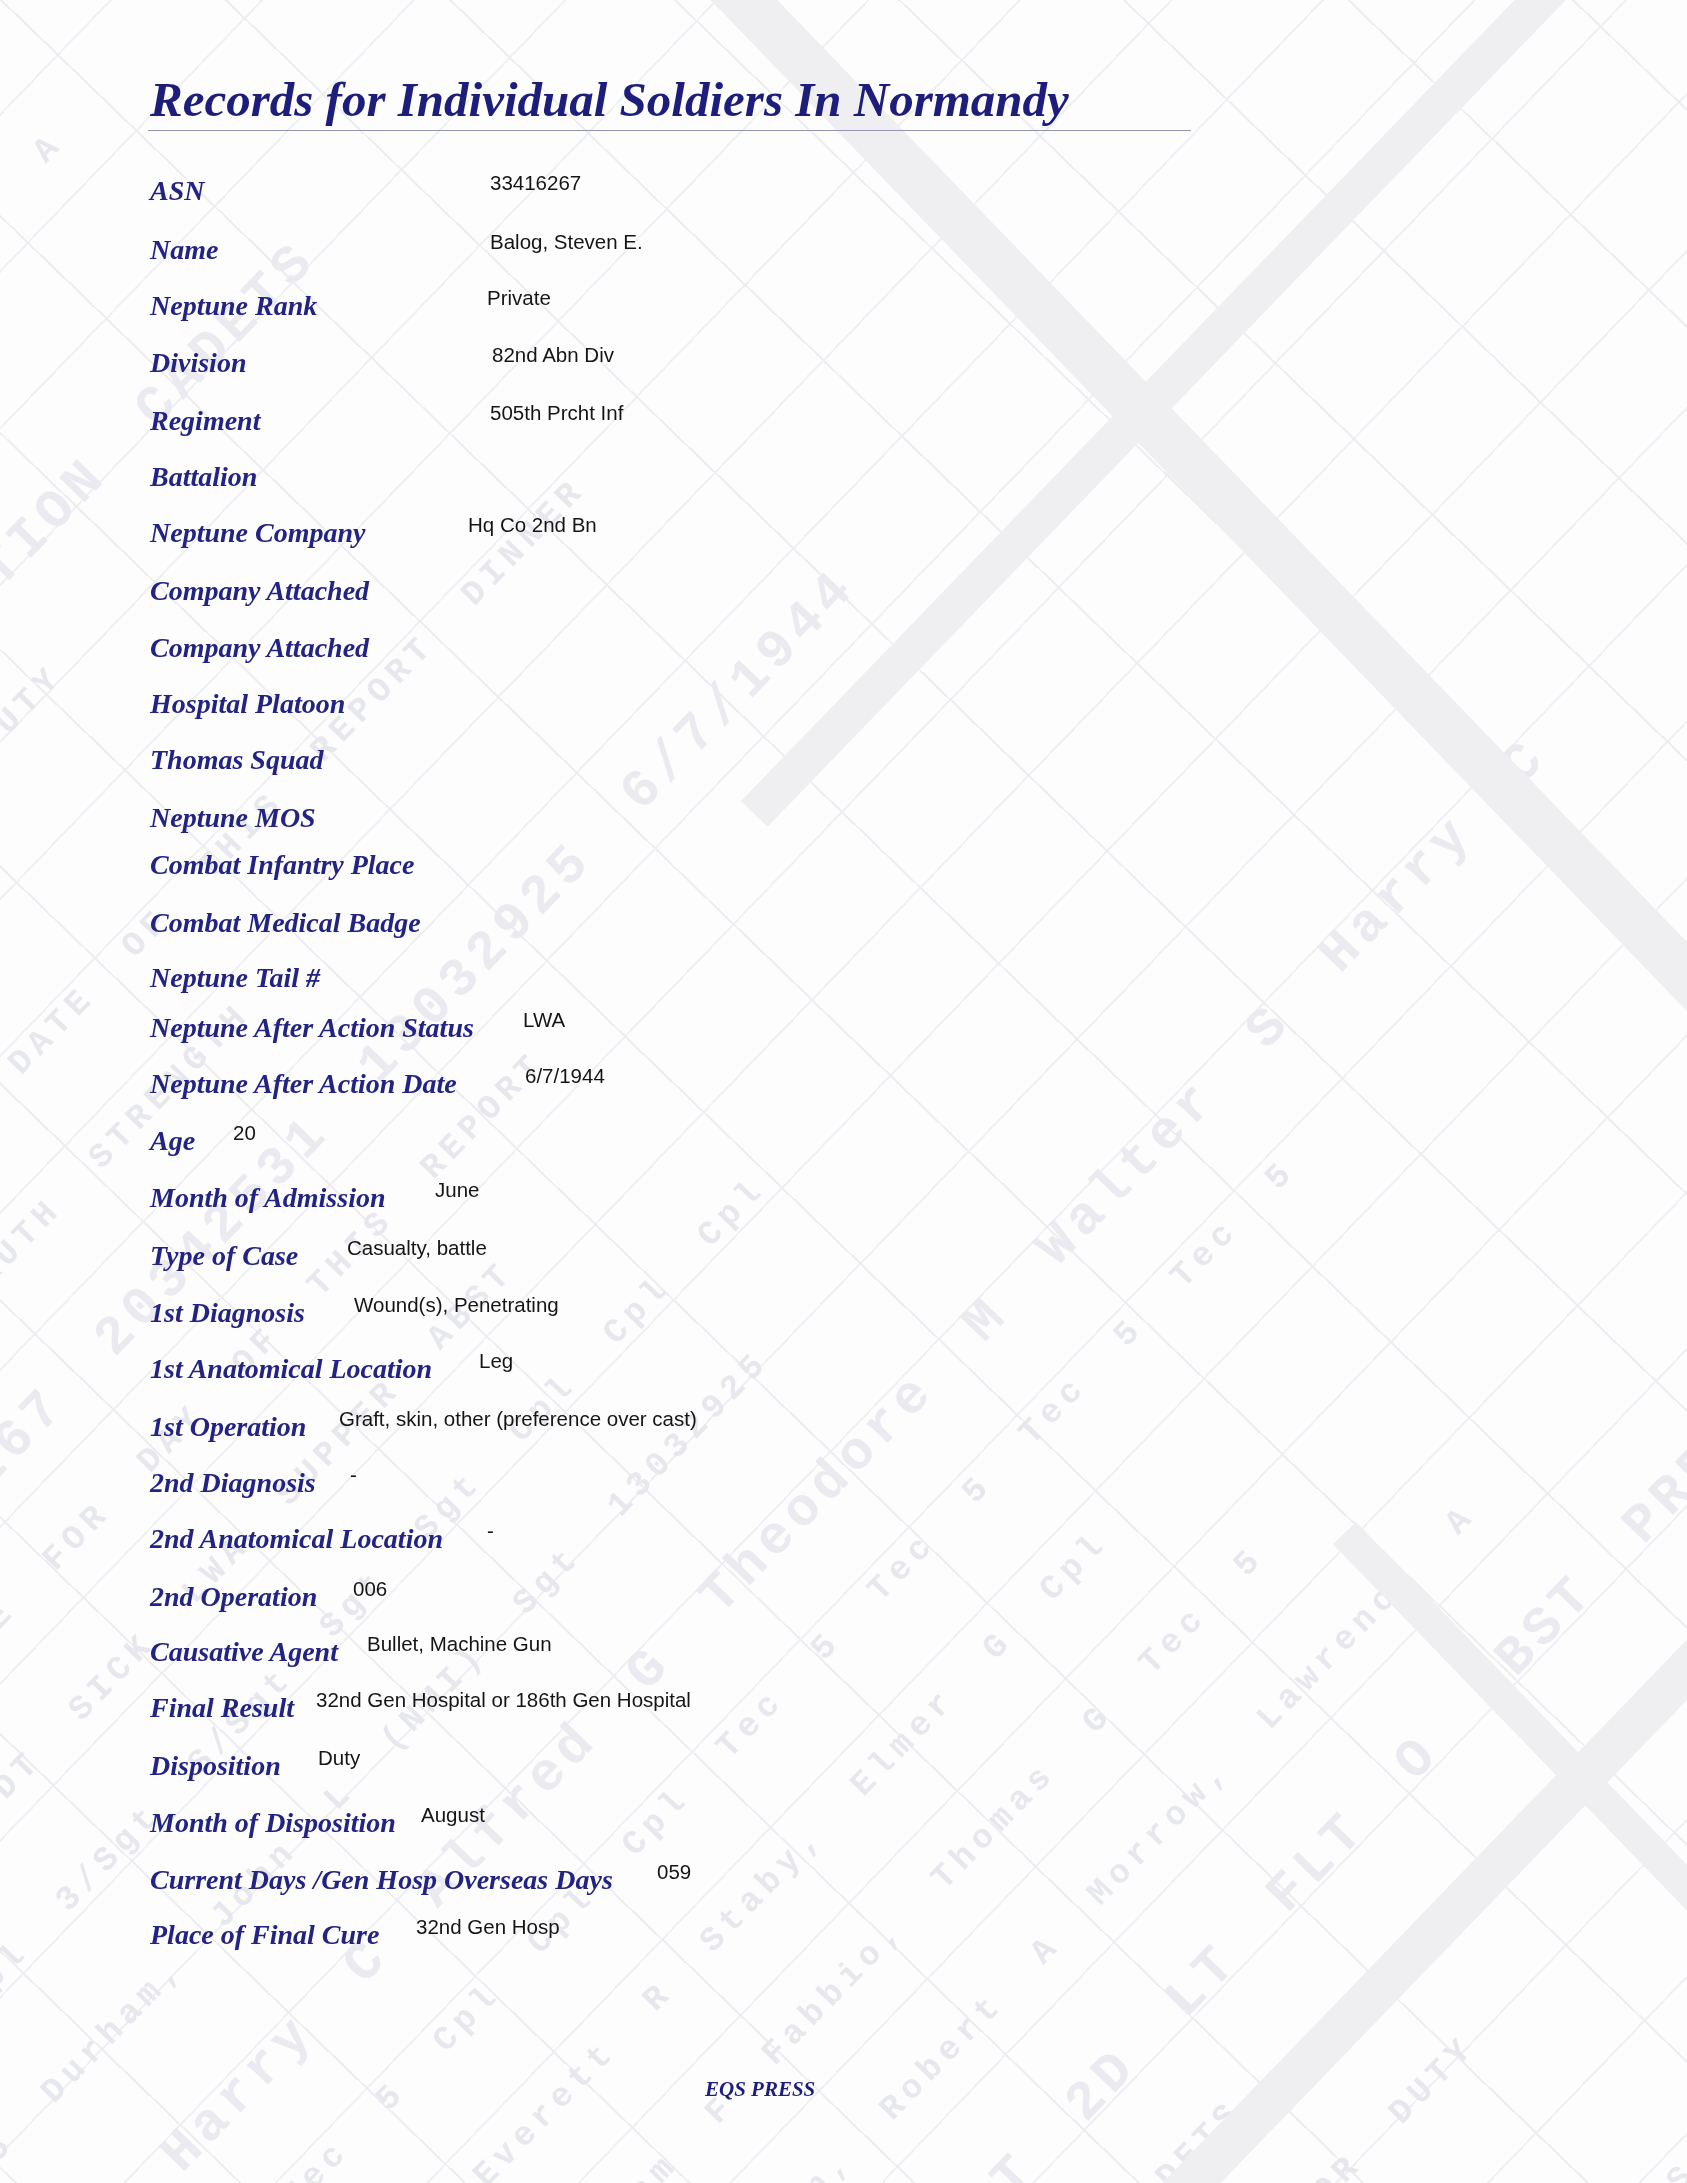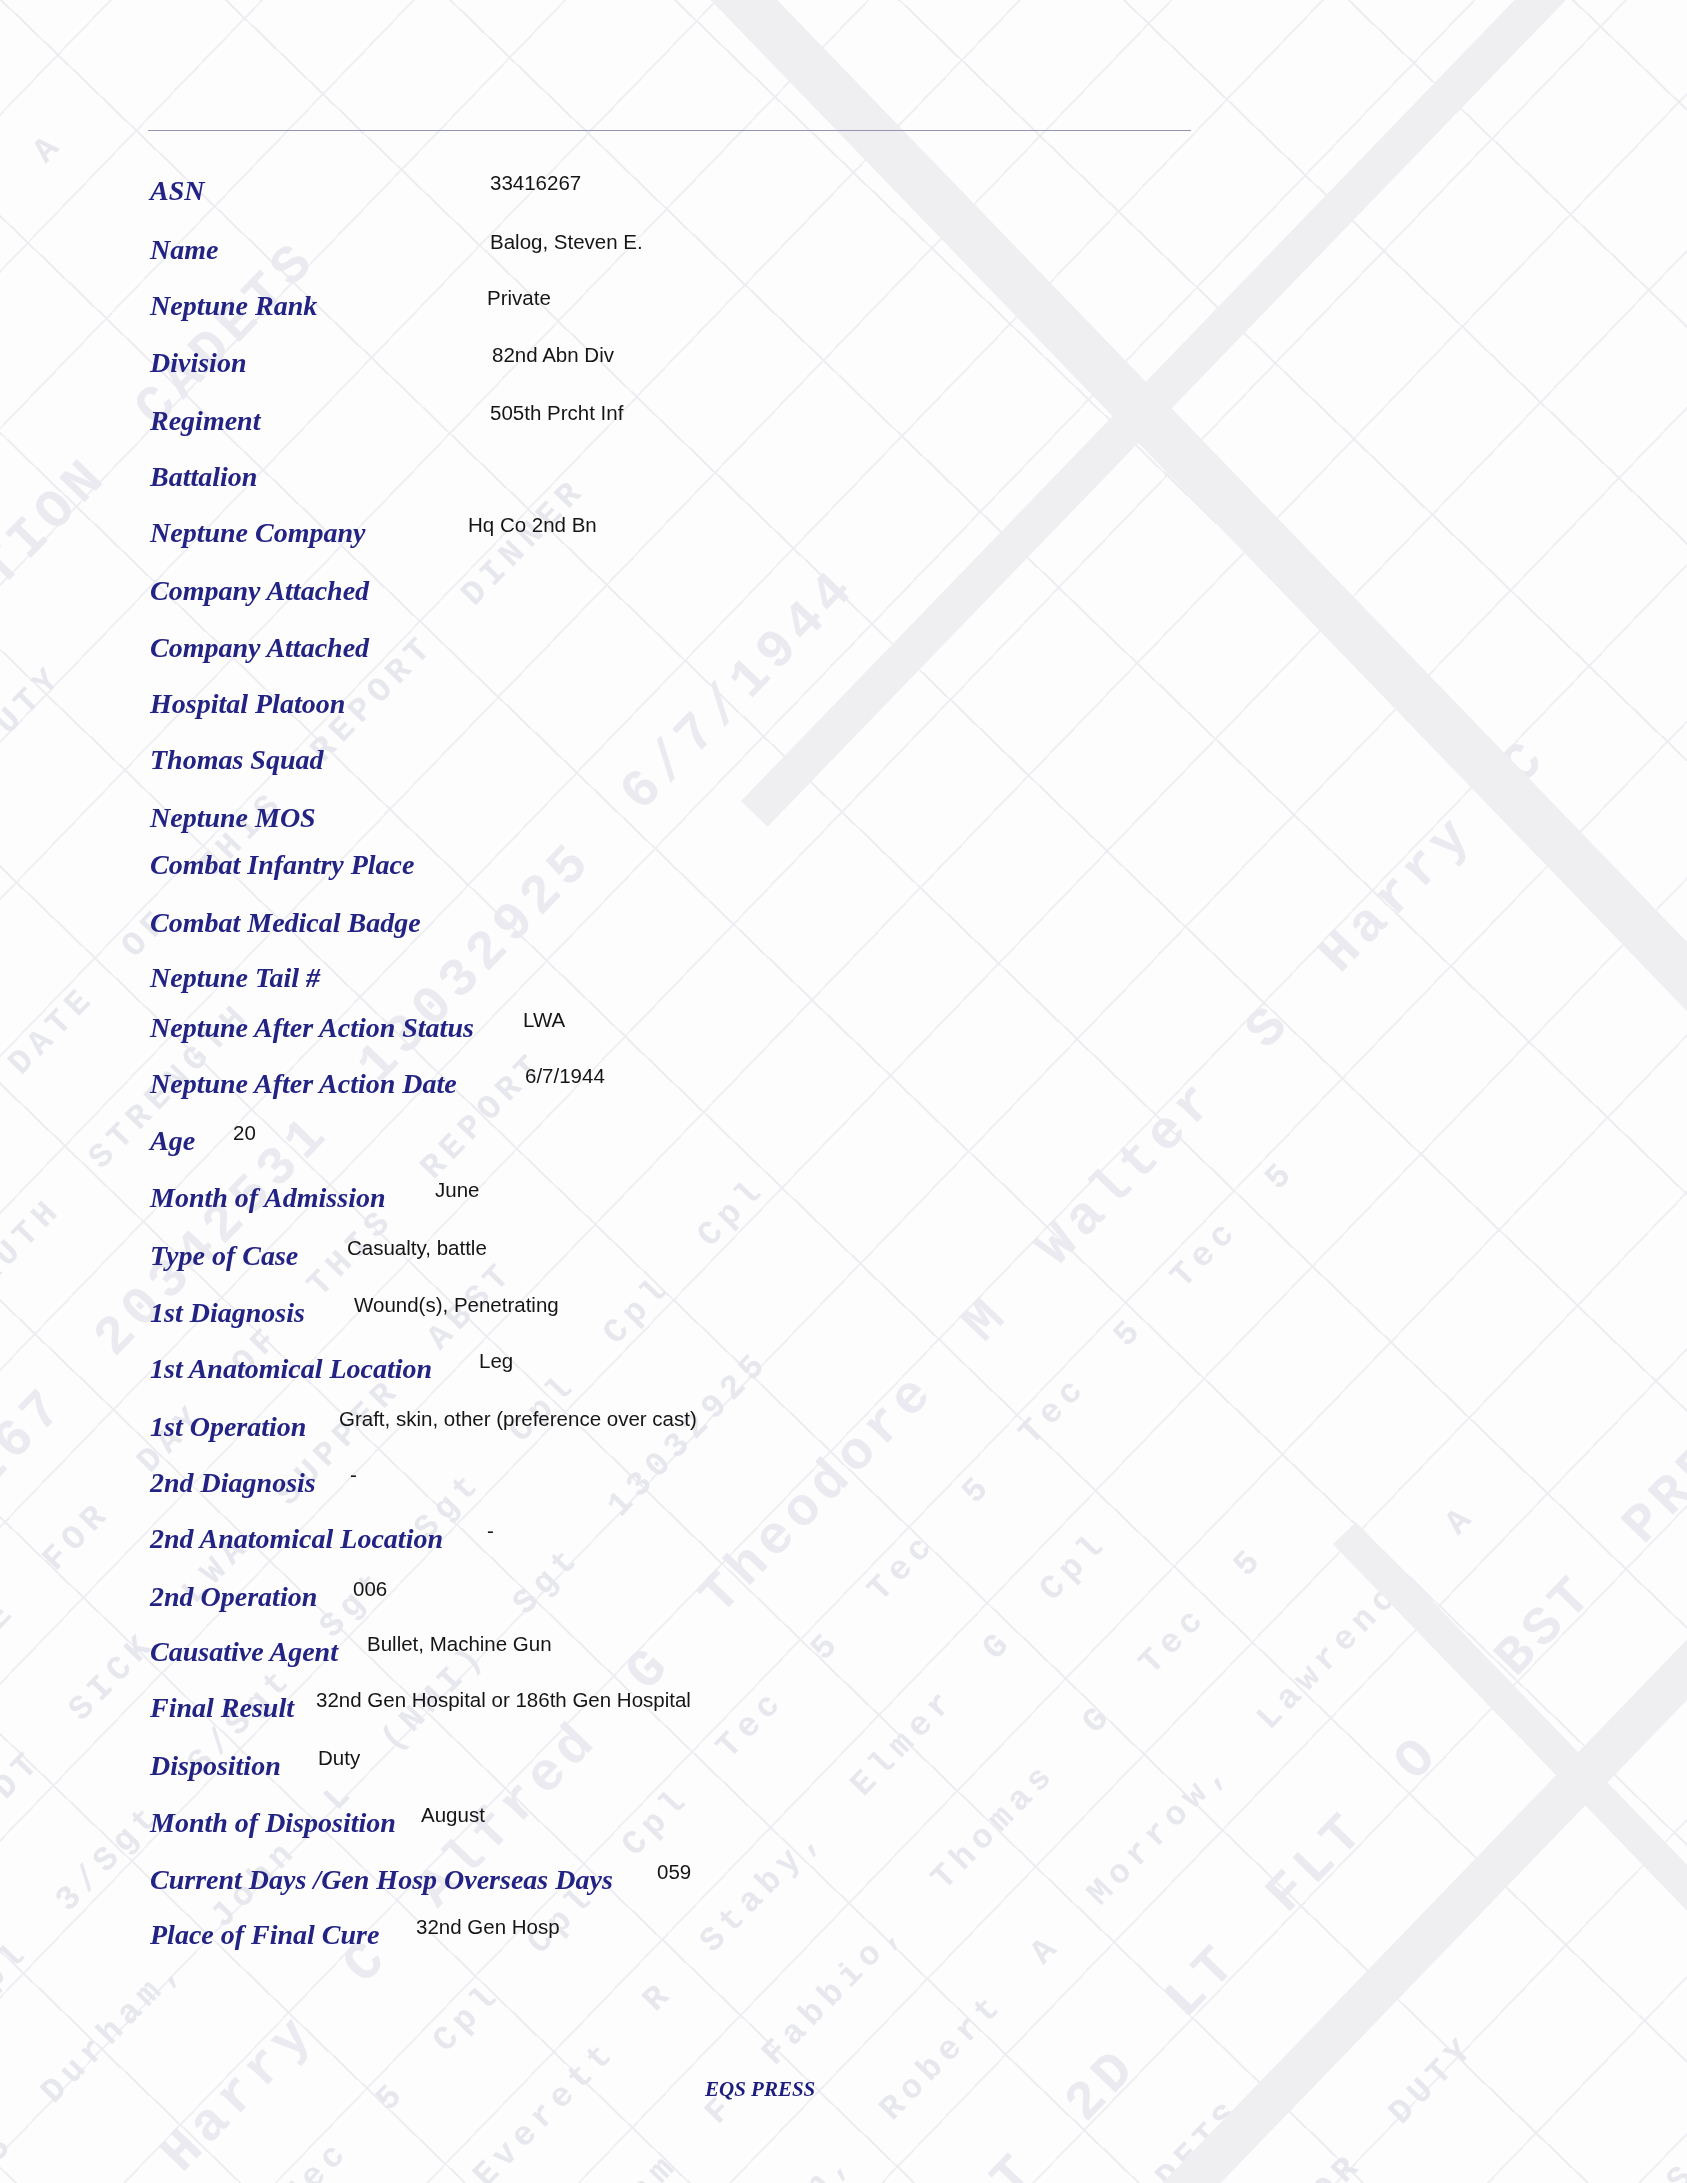--- a/index.html
+++ b/index.html
@@ -88,20 +88,21 @@
         <div class="wm-line big" style="top: 4676px; left: -327px; font-size: 54px;">Pennington, Robert A  Morrow, Lawrence A      Pennington, Robert A  Morrow, Lawrence A</div>
       </div>
     <div class="stripe" style="left:701px;top:-79px;width:2845px;height:48px;transform:rotate(46deg);transform-origin:0 0;"></div>
     <div class="stripe" style="left:741px;top:801px;width:1257px;height:37px;transform:rotate(-46deg);transform-origin:0 0;"></div>
     <div class="stripe" style="left:1085px;top:2263px;width:1720px;height:42px;transform:rotate(-46deg);transform-origin:0 0;"></div>
     <div class="stripe" style="left:1356px;top:1522px;width:1456px;height:32px;transform:rotate(46deg);transform-origin:0 0;"></div>
   </div>
 
   <div id="content">
 
+    <div class="title">Records for Individual Soldiers In Normandy</div>
     <div class="title-rule"></div>
 
     <div class="row" style="top:175px">
       <span class="lbl">ASN</span>
       <span class="val" style="left:490px">33416267</span>
     </div>
     <div class="row" style="top:234px">
       <span class="lbl">Name</span>
       <span class="val" style="left:490px">Balog, Steven E.</span>
     </div>

